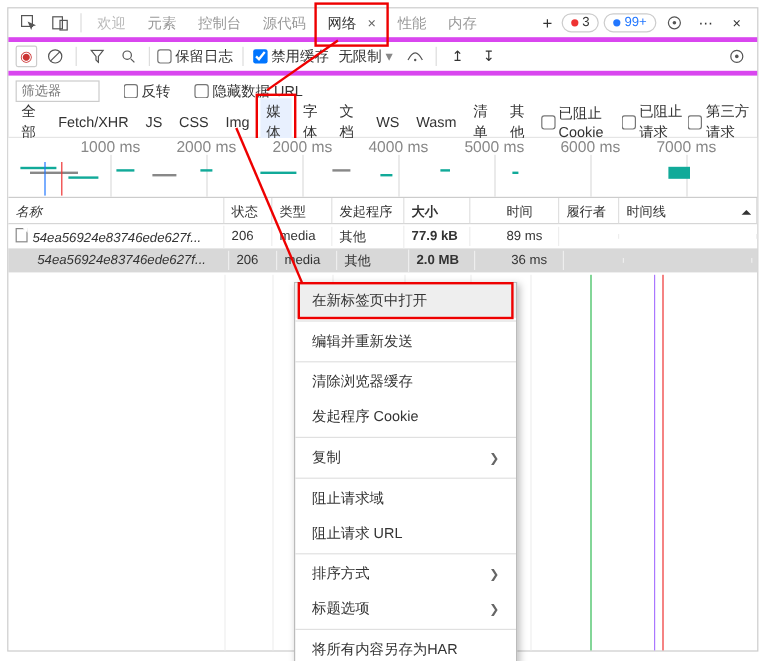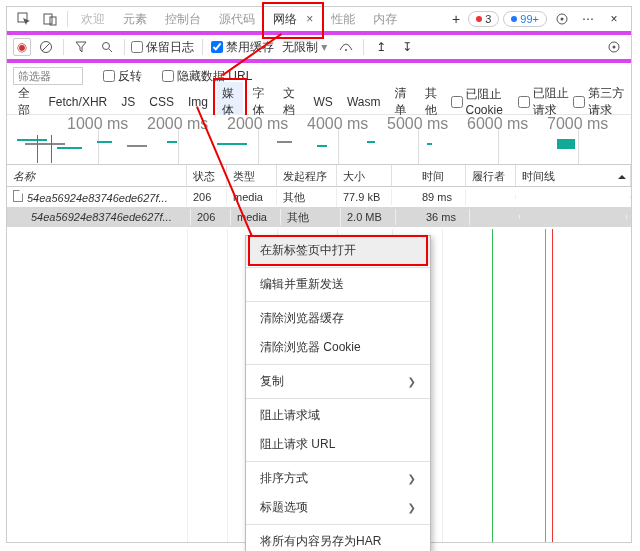--- a/index.html
+++ b/index.html
@@ -24,31 +24,31 @@
 
 .filter-input-row { display:flex; align-items:center; height: 26px; padding: 2px 6px; gap: 20px; }
 .filter-box { border: 1px solid #ccc; width: 70px; height: 18px; padding: 0 4px; font-size: 11px; color: #888; }
 
 .filter-tabs { display:flex; align-items:center; height: 26px; padding: 0 6px; gap: 4px; border-bottom: 1px solid #e5e5e5; font-size: 12px; }
 .ftab { padding: 3px 5px; color: #333; }
 .ftab.sel { background: #e8f0fe; }
 .ftab-media { position: relative; }
 
 .timeline-ruler { height: 50px; border-bottom: 1px solid #ccc; position: relative; background: #fff; overflow:hidden; }
-.ruler-tick { position:absolute; top: 0; font-size: 16px; color: #888; }
+.ruler-tick { position:absolute; top: 0; font-size: 13px; color: #888; }
 .ruler-tick::after { content:''; position:absolute; left: 50%; top: 14px; width:1px; height: 36px; background: #ddd; }
 .wf-mark { position:absolute; height: 2px; background:#1a9; }
 
 .table-head { display:flex; height: 22px; border-bottom: 1px solid #ccc; background: #fff; font-size: 11px; }
 .th { padding: 4px 6px; border-right: 1px solid #e0e0e0; overflow:hidden; text-overflow: ellipsis; white-space:nowrap; }
 .c-name { width: 180px; font-style: italic; }
 .c-status { width: 40px; }
 .c-type { width: 50px; }
 .c-init { width: 60px; }
-.c-size { width: 55px; }
+.c-size { width: 55px; font-weight: bold; }
 .c-time { width: 50px; margin-left: 24px; }
 .c-fulfil { width: 50px; }
 .c-wfhead { flex: 1; position: relative; }
 .tri { position:absolute; right:4px; top:6px; border:4px solid transparent; border-bottom-color:#333; }
 
 .row { display:flex; height: 20px; font-size: 11px; align-items:center; }
 .row:nth-child(odd){ background:#fff; }
 .row:nth-child(even){ background:#f3f3f3; }
 .row.sel { background: #d8d8d8; }
 .td { padding: 2px 6px; border-right: 1px solid #eee; overflow:hidden; text-overflow: ellipsis; white-space:nowrap; }
@@ -285,21 +285,21 @@
     </div>
     <div class="ctx-sep"></div>
     <div class="ctx-item">
         <span>编辑并重新发送</span>
       </div>
     <div class="ctx-sep"></div>
     <div class="ctx-item">
         <span>清除浏览器缓存</span>
       </div>
     <div class="ctx-item">
-        <span>清除浏览器 Cookie</span>
+        <span>发起程序 Cookie</span>
       </div>
     <div class="ctx-sep"></div>
     <div class="ctx-item">
         <span>复制</span>
         <span class="ctx-arrow">❯</span>
       </div>
     <div class="ctx-sep"></div>
     <div class="ctx-item">
         <span>阻止请求域</span>
       </div>

